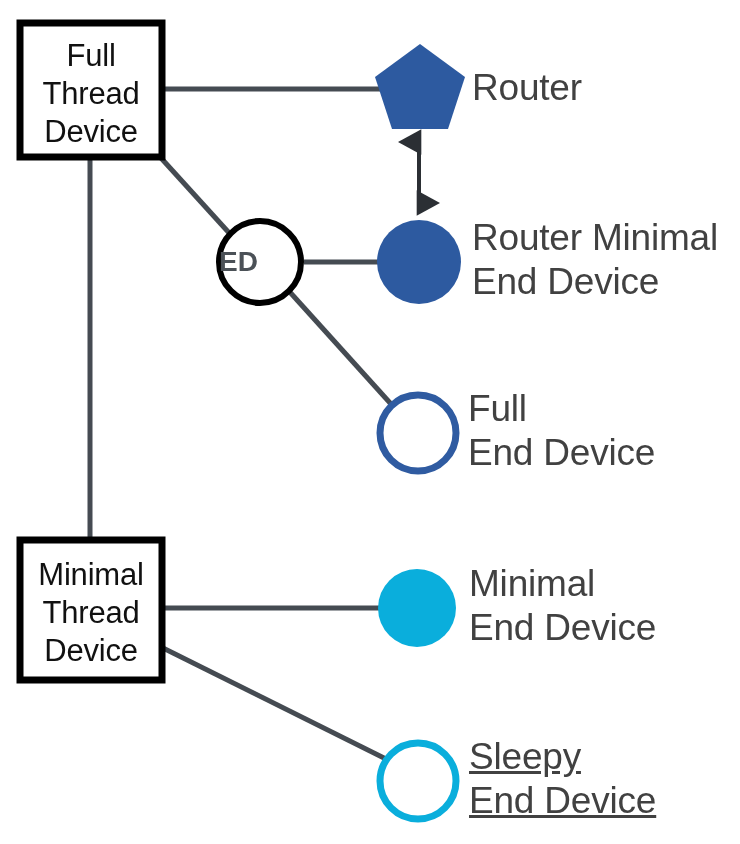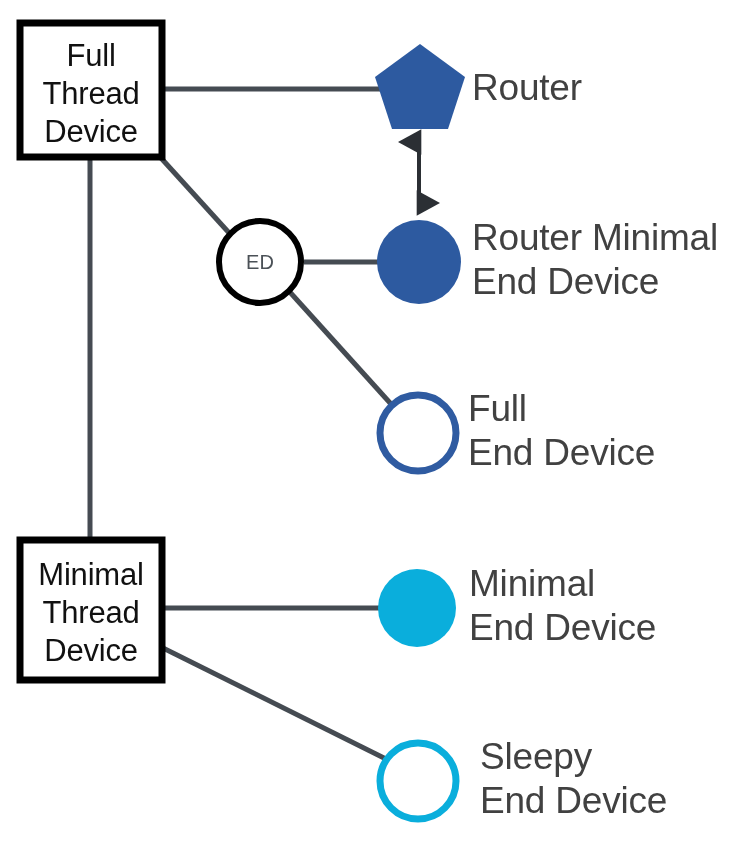--- a/index.html
+++ b/index.html
@@ -42,24 +42,24 @@
     font-size: 31px;
     line-height: 38px;
     text-align: center;
     white-space: pre;
     letter-spacing: -0.2px;
   }
   .ed-label {
     position: absolute;
     color: #4b5157;
     font-family: "Liberation Sans", sans-serif;
-    font-size: 20px;
+    font-size: 28px;
     line-height: 28px;
     white-space: pre;
-    text-align: center;
+    font-weight: bold;
   }
 </style>
 </head>
 <body>
 
 <div id="diagram-root">
 
   <svg id="diagram-svg" viewBox="0 0 740 844" xmlns="http://www.w3.org/2000/svg">
 
     <defs>
@@ -121,16 +121,16 @@
 
   <div class="node-label" style="left:472px; top:216px;">Router Minimal
 End Device</div>
 
   <div class="node-label" style="left:468px; top:387px;">Full
 End Device</div>
 
   <div class="node-label" style="left:469px; top:562px;">Minimal
 End Device</div>
 
-  <div class="node-label" style="left:480px; top:735px;">Sleepy
+  <div class="node-label" style="left:469px; top:735px;text-decoration:underline;">Sleepy
 End Device</div>
 
 </div>
 
 </body></html>

